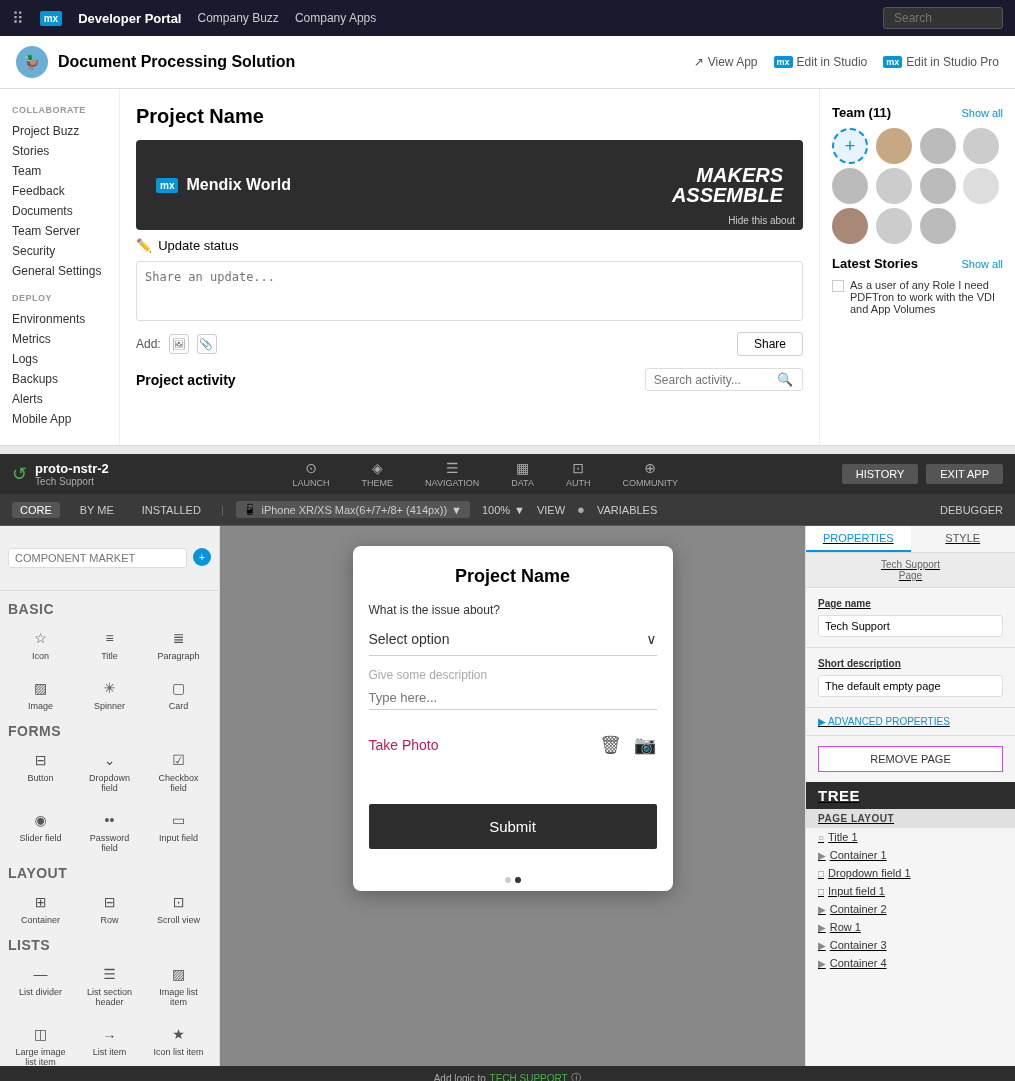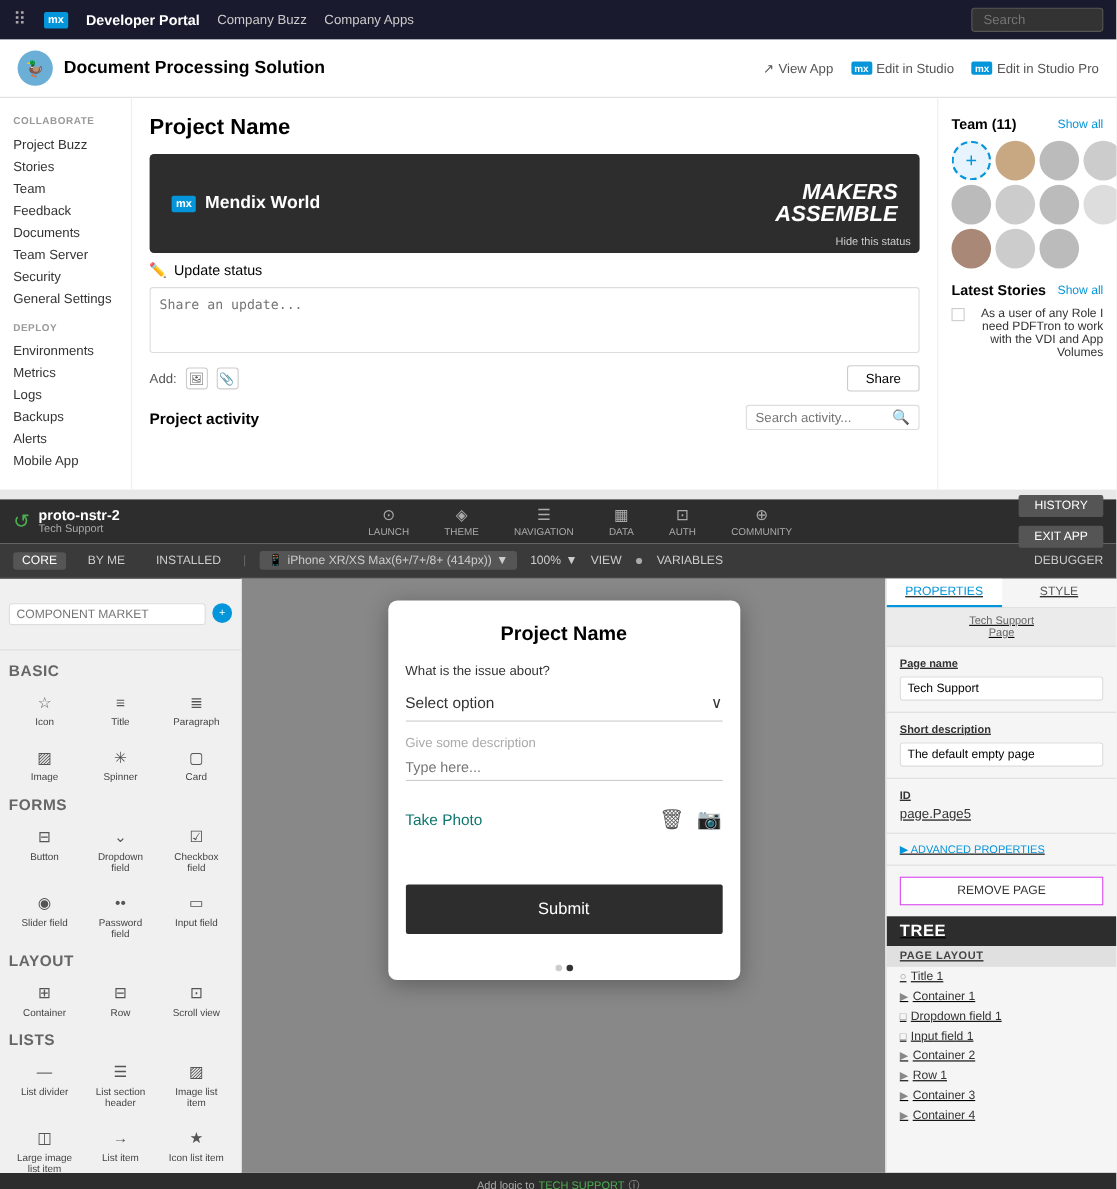--- a/index.html
+++ b/index.html
@@ -55,21 +55,21 @@
     .add-icon { width: 20px; height: 20px; border: 1px solid #ccc; border-radius: 3px; display: flex; align-items: center; justify-content: center; cursor: pointer; font-size: 11px; }
     .share-btn { background: #fff; border: 1px solid #ccc; border-radius: 3px; padding: 4px 16px; font-size: 12px; cursor: pointer; }
 
     
     .activity-header { display: flex; align-items: center; justify-content: space-between; margin-top: 12px; }
     .activity-title { font-size: 14px; font-weight: 600; }
     .activity-search { display: flex; align-items: center; border: 1px solid #ddd; border-radius: 3px; padding: 3px 8px; gap: 4px; }
     .activity-search input { border: none; outline: none; font-size: 12px; color: #aaa; width: 120px; }
 
     
-    .right-panel { width: 163px; padding: 16px 12px; border-left: 1px solid #eee; flex-shrink: 0; text-align: right; }
+    .right-panel { width: 196px; padding: 16px 12px; border-left: 1px solid #eee; flex-shrink: 0; }
     .team-header { display: flex; justify-content: space-between; align-items: center; margin-bottom: 8px; }
     .team-title { font-size: 13px; font-weight: 600; }
     .show-all { font-size: 11px; color: #0595db; cursor: pointer; }
     .team-avatars { display: grid; grid-template-columns: repeat(4, 1fr); gap: 4px; margin-bottom: 12px; }
     .avatar { width: 36px; height: 36px; border-radius: 50%; background: #ccc; display: flex; align-items: center; justify-content: center; font-size: 11px; color: #666; }
     .avatar-add { background: #e8f4fd; color: #0595db; font-size: 18px; border: 2px dashed #0595db; }
     .avatar-photo { background: #c8a882; }
     .latest-stories { margin-top: 8px; }
     .latest-stories-header { display: flex; justify-content: space-between; align-items: center; margin-bottom: 8px; }
     .latest-stories-title { font-size: 13px; font-weight: 600; }
@@ -80,21 +80,21 @@
     .bottom-section { background: #f5f5f5; margin-top: 8px; }
 
     
     .studio-nav { background: #2d2d2d; display: flex; align-items: center; padding: 0 12px; height: 40px; }
     .studio-logo { color: #4caf50; font-size: 18px; margin-right: 8px; }
     .studio-app-name { color: #fff; font-size: 13px; font-weight: 600; }
     .studio-app-sub { color: #aaa; font-size: 10px; }
     .studio-nav-tools { display: flex; gap: 0; margin-left: 20px; flex: 1; justify-content: center; }
     .studio-tool { display: flex; flex-direction: column; align-items: center; padding: 0 16px; color: #aaa; font-size: 9px; cursor: pointer; gap: 2px; }
     .studio-tool-icon { font-size: 14px; }
-    .studio-nav-right { display: flex; gap: 8px; margin-left: auto; flex-direction: column; }
+    .studio-nav-right { display: flex; gap: 8px; margin-left: auto; }
     .history-btn { background: #555; color: #fff; border: none; padding: 4px 14px; font-size: 11px; cursor: pointer; border-radius: 2px; }
     .exit-btn { background: #555; color: #fff; border: none; padding: 4px 14px; font-size: 11px; cursor: pointer; border-radius: 2px; }
 
     
     .studio-toolbar { background: #3a3a3a; display: flex; align-items: center; padding: 4px 12px; gap: 12px; height: 32px; border-bottom: 1px solid #555; }
     .toolbar-tab { font-size: 11px; color: #ccc; cursor: pointer; padding: 2px 8px; }
     .toolbar-tab.active { background: #555; border-radius: 3px; color: #fff; }
     .toolbar-separator { color: #666; font-size: 11px; }
     .device-selector { display: flex; align-items: center; gap: 4px; color: #ccc; font-size: 11px; cursor: pointer; background: #555; padding: 2px 8px; border-radius: 3px; }
     .zoom-selector { display: flex; align-items: center; gap: 4px; color: #ccc; font-size: 11px; cursor: pointer; }
@@ -120,21 +120,21 @@
     
     .canvas-area { flex: 1; background: #888; display: flex; align-items: flex-start; justify-content: center; padding: 20px; overflow: auto; }
     .phone-frame { background: #fff; width: 320px; border-radius: 8px; box-shadow: 0 4px 20px rgba(0,0,0,0.3); overflow: hidden; }
     .phone-content { padding: 20px 16px; }
     .phone-title { font-size: 18px; font-weight: 600; text-align: center; margin-bottom: 16px; }
     .phone-label { font-size: 12px; color: #333; margin-bottom: 6px; }
     .phone-select { width: 100%; display: flex; justify-content: space-between; align-items: center; border-bottom: 1px solid #ccc; padding: 8px 0; margin-bottom: 12px; font-size: 14px; color: #333; cursor: pointer; }
     .phone-textarea-label { font-size: 12px; color: #aaa; margin-bottom: 4px; }
     .phone-textarea { width: 100%; border: none; border-bottom: 1px solid #ccc; padding: 4px 0; font-size: 13px; color: #aaa; outline: none; margin-bottom: 16px; }
     .phone-photo-row { display: flex; align-items: center; justify-content: space-between; padding: 8px 0; }
-    .phone-photo-label { font-size: 14px; color: #0f766e; }
+    .phone-photo-label { font-size: 14px; color: #be185d; }
     .phone-photo-icons { display: flex; gap: 12px; }
     .phone-photo-icon { font-size: 18px; color: #555; cursor: pointer; }
     .phone-submit { background: #2d2d2d; color: #fff; width: 100%; padding: 14px; font-size: 15px; font-weight: 500; border: none; cursor: pointer; margin-top: 40px; border-radius: 2px; }
     .phone-page-indicator { display: flex; justify-content: center; padding: 8px; gap: 4px; }
     .page-dot { width: 6px; height: 6px; border-radius: 50%; background: #ccc; }
     .page-dot.active { background: #333; }
 
     
     .properties-panel { width: 210px; background: #f5f5f5; border-left: 1px solid #ddd; flex-shrink: 0; overflow-y: auto; text-decoration: underline; }
     .props-tabs { display: flex; border-bottom: 1px solid #ddd; }
@@ -224,21 +224,21 @@
       
       <div class="banner">
         <div class="banner-left">
           <span class="banner-mx">mx</span>
           <div class="banner-text">Mendix World</div>
         </div>
         <div class="banner-right">
           <span>MAKERS</span>
           <span>ASSEMBLE</span>
         </div>
-        <span class="banner-hide">Hide this status</span>
+        <span class="banner-hide">Hide this about</span>
       </div>
 
       
       <div class="update-status-header">
         <span>✏️</span>
         <span>Update status</span>
       </div>
       <textarea class="update-textarea" placeholder="Share an update..." style=""></textarea>
       <div class="update-footer">
         <div class="update-add">
@@ -495,24 +495,20 @@
         <span>Page</span>
       </div>
       <div class="props-section">
         <div class="props-label">Page name</div>
         <input class="props-input" type="text" value="Tech Support" style="">
       </div>
       <div class="props-section">
         <div class="props-label">Short description</div>
         <input class="props-input" type="text" value="The default empty page" style="">
       </div>
-      <div class="props-section">
-        <div class="props-label">ID</div>
-        <div class="props-value">page.Page5</div>
-      </div>
       <div class="advanced-props">
         <div class="advanced-toggle">▶ ADVANCED PROPERTIES</div>
       </div>
       <button class="remove-page-btn">REMOVE PAGE</button>
 
       
       <div class="tree-panel">
         <div class="tree-header">TREE</div>
         <div class="tree-section-label">PAGE LAYOUT</div>
         <div class="tree-item">

